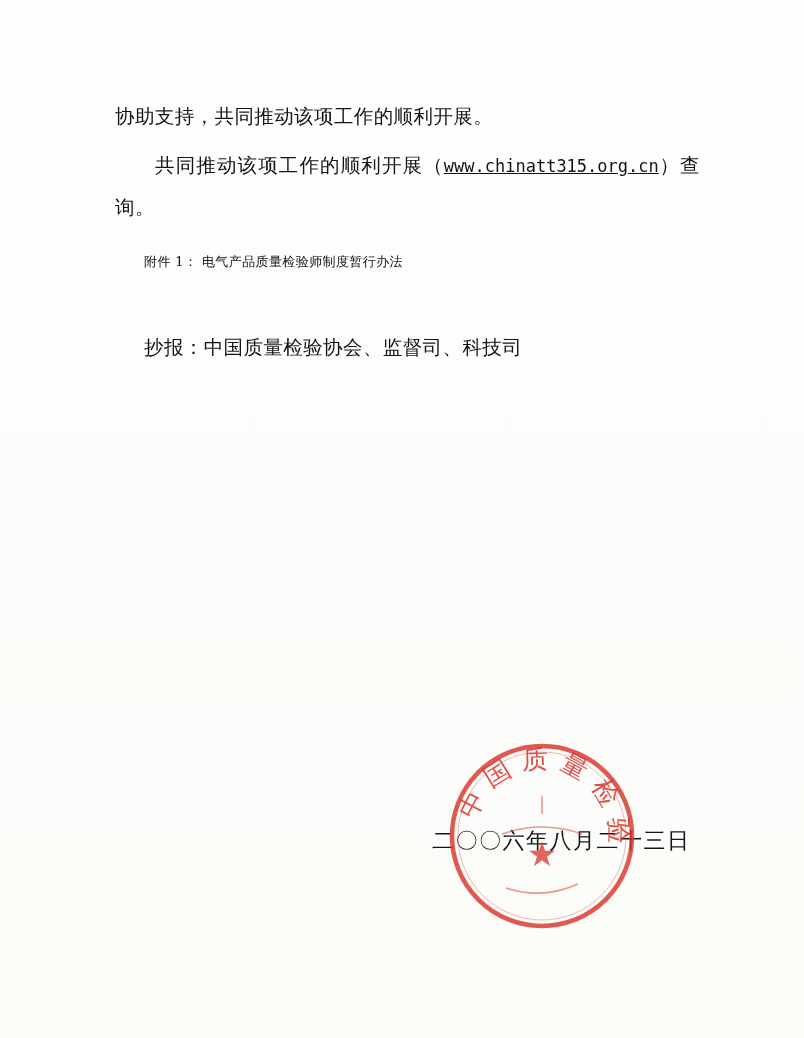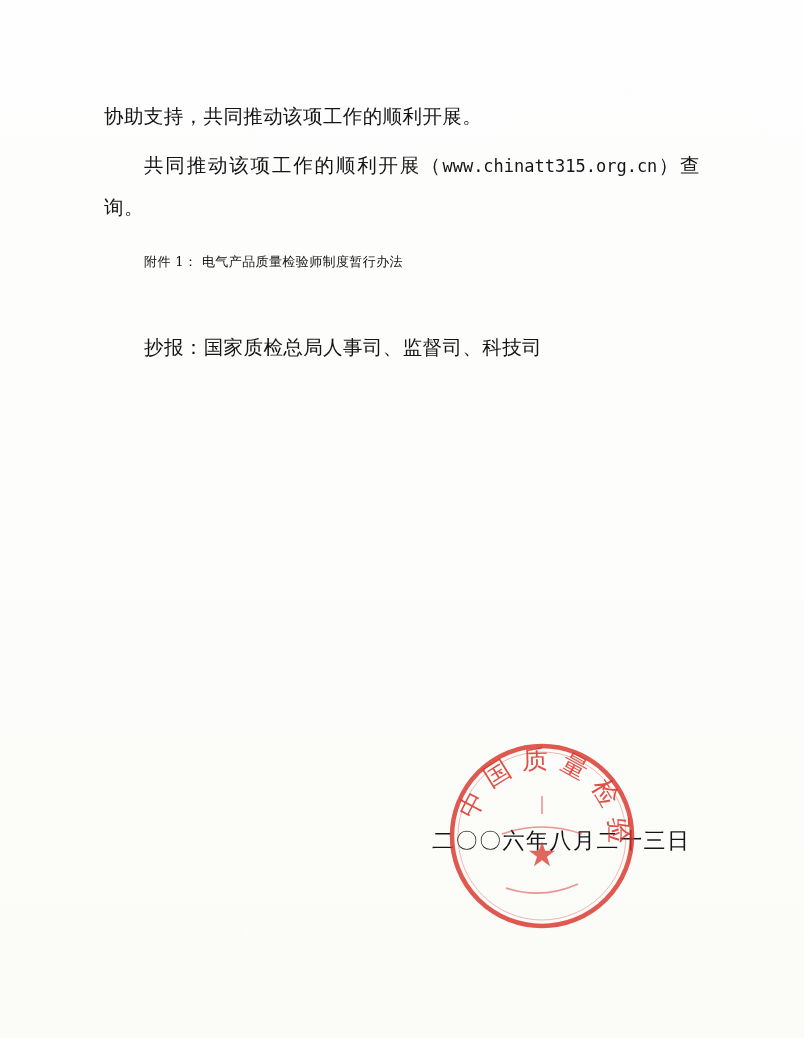--- a/index.html
+++ b/index.html
@@ -36,21 +36,21 @@
     left: 104px;
     top: 96px;
     width: 596px;
   }
   .para {
     font-size: 19.5px;
     line-height: 41px;
     letter-spacing: .4px;
     text-align: justify;
     text-justify: inter-ideograph;
-    margin: 0 0 0 0;
+    margin: 0 0 0 11px;
     color: #141414;
   }
   .indent {
     text-indent: 40px;
   }
   .gap-small { margin-top: 8px; }
   .attach-line {
     font-size: 13px;
     line-height: 44px;
     letter-spacing: .4px;
@@ -62,20 +62,21 @@
     line-height: 40px;
     letter-spacing: .4px;
     padding-left: 40px;
     color: #141414;
     margin-top: 44px;
   }
   .url {
     font-family: "DejaVu Sans Mono", monospace;
     font-size: 17px;
     letter-spacing: 0px;
+    text-decoration: underline;
     color: #141414;
   }
   .date-line {
     position: absolute;
     left: 432px;
     top: 826px;
     font-size: 22px;
     letter-spacing: 1.5px;
     color: #141414;
   }
@@ -103,21 +104,21 @@
 
     <p class="para">协助支持，共同推动该项工作的顺利开展。</p>
 
 
     <p class="para indent gap-small"><span>共同推动该项工作的顺利开展（</span><span class="url">www.chinatt315.org.cn</span><span>）查询。</span></p>
 
     <div style="height:12px"></div>
 
     <div class="attach-line">附件 1： 电气产品质量检验师制度暂行办法</div>
 
-    <div class="cc-line">抄报：国家质检总局人事司、监督司、科技司</div>
+    <div class="cc-line">抄报：中国质量检验协会、监督司、科技司</div>
 
   </div>
 
   <div class="date-line">二〇〇六年八月二十三日</div>
 
   <div class="seal">
     <svg width="196" height="196" viewBox="0 0 196 196" xmlns="http://www.w3.org/2000/svg">
       <defs>
         <path id="arcTop" d="M 30,98 A 68,68 0 0 1 166,98"></path>
       </defs>

